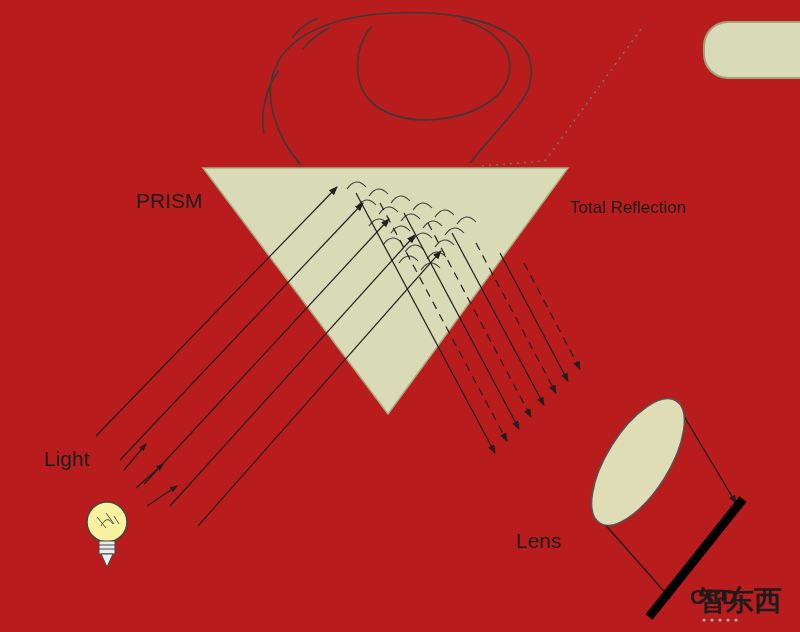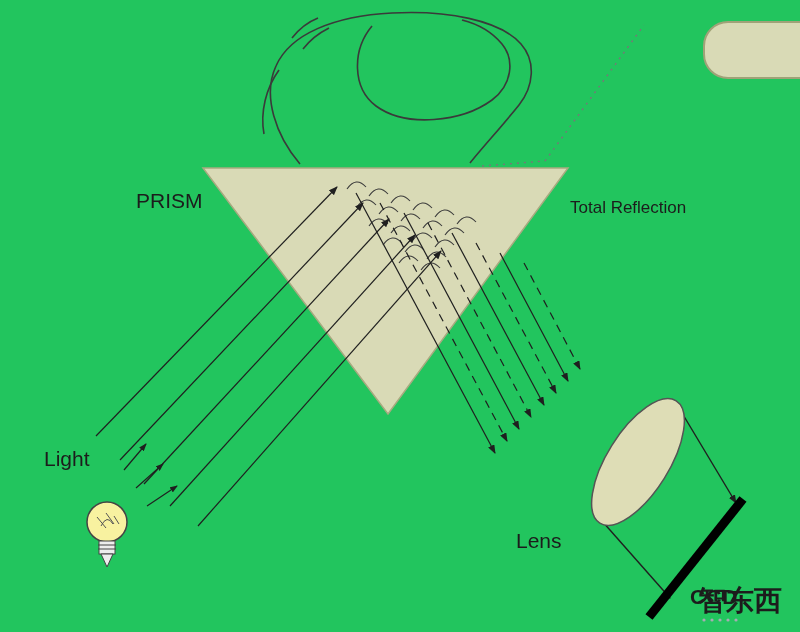--- a/index.html
+++ b/index.html
@@ -1,19 +1,19 @@
 <!DOCTYPE html>
 <html><head>
 <meta charset="utf-8">
 <style>
   html,body{margin:0;padding:0;background:#fff;}
   .canvas{
     position:relative;
     width:800px;height:632px;
-    background:#22c55e;
+    background:#b91c1c;
     overflow:hidden;
     font-family:"Liberation Sans", sans-serif;
   }
   svg{display:block;}
   text{font-family:"Liberation Sans", sans-serif; fill:#1c1c1c;}
   .lbl-big{font-size:21px;}
   .lbl-med{font-size:17px;}
   .lbl-ccd{font-size:21px;font-weight:bold;letter-spacing:1px;}
   .watermark-text{font-size:28px;font-weight:bold;}
 </style>

